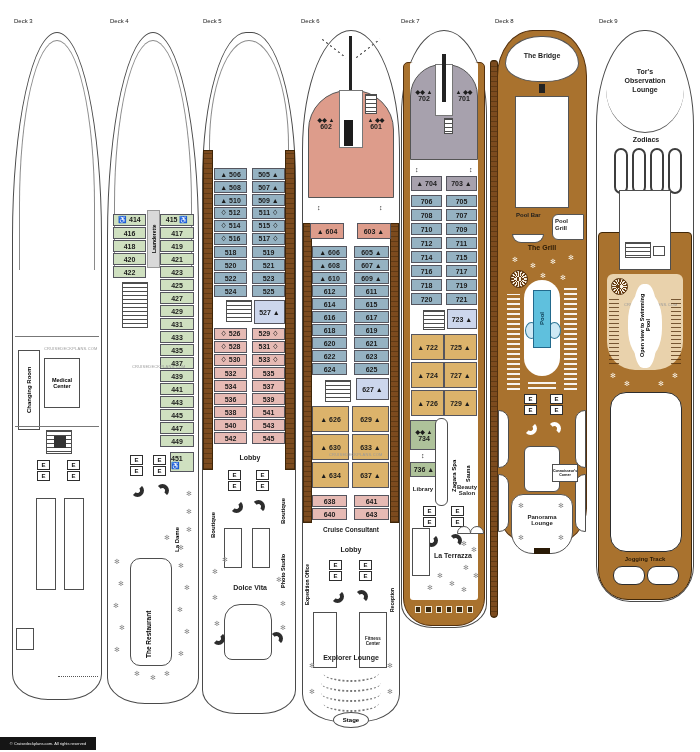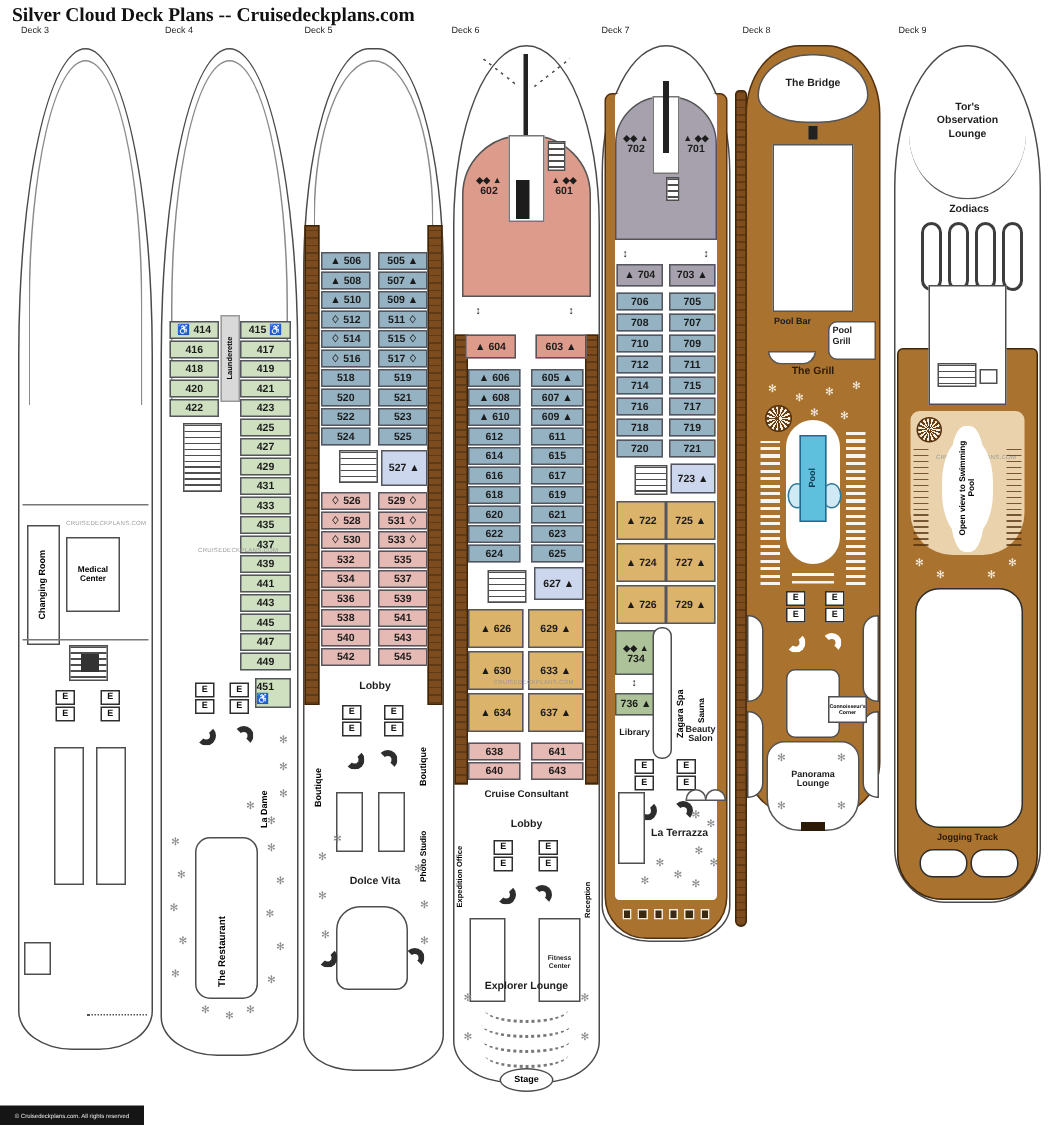--- a/index.html
+++ b/index.html
@@ -47,21 +47,20 @@
   .lchairs{background:repeating-linear-gradient(0deg,rgba(255,255,255,.92) 0 2px,rgba(0,0,0,0) 2px 5px);}
   .lchairsD{background:repeating-linear-gradient(0deg,rgba(80,45,10,.75) 0 1px,rgba(0,0,0,0) 1px 4px);}
   .zodiac{position:absolute;width:14px;height:46px;border:2px solid #3d3d3d;border-radius:8px;
           box-sizing:border-box;background:#fff;}
 </style>
 </head>
 <body>
 
 <div class="page">
 
-  <div class="title">Silver Cloud Deck Plans -- Cruisedeckplans.com</div>
 
   <div class="dlabel" style="left:14px;">Deck 3</div>
   <div class="dlabel" style="left:110px;">Deck 4</div>
   <div class="dlabel" style="left:203px;">Deck 5</div>
   <div class="dlabel" style="left:301px;">Deck 6</div>
   <div class="dlabel" style="left:401px;">Deck 7</div>
   <div class="dlabel" style="left:495px;">Deck 8</div>
   <div class="dlabel" style="left:599px;">Deck 9</div>
 
   <div class="abs" style="left:10px;top:28px;width:96px;height:696px;">

